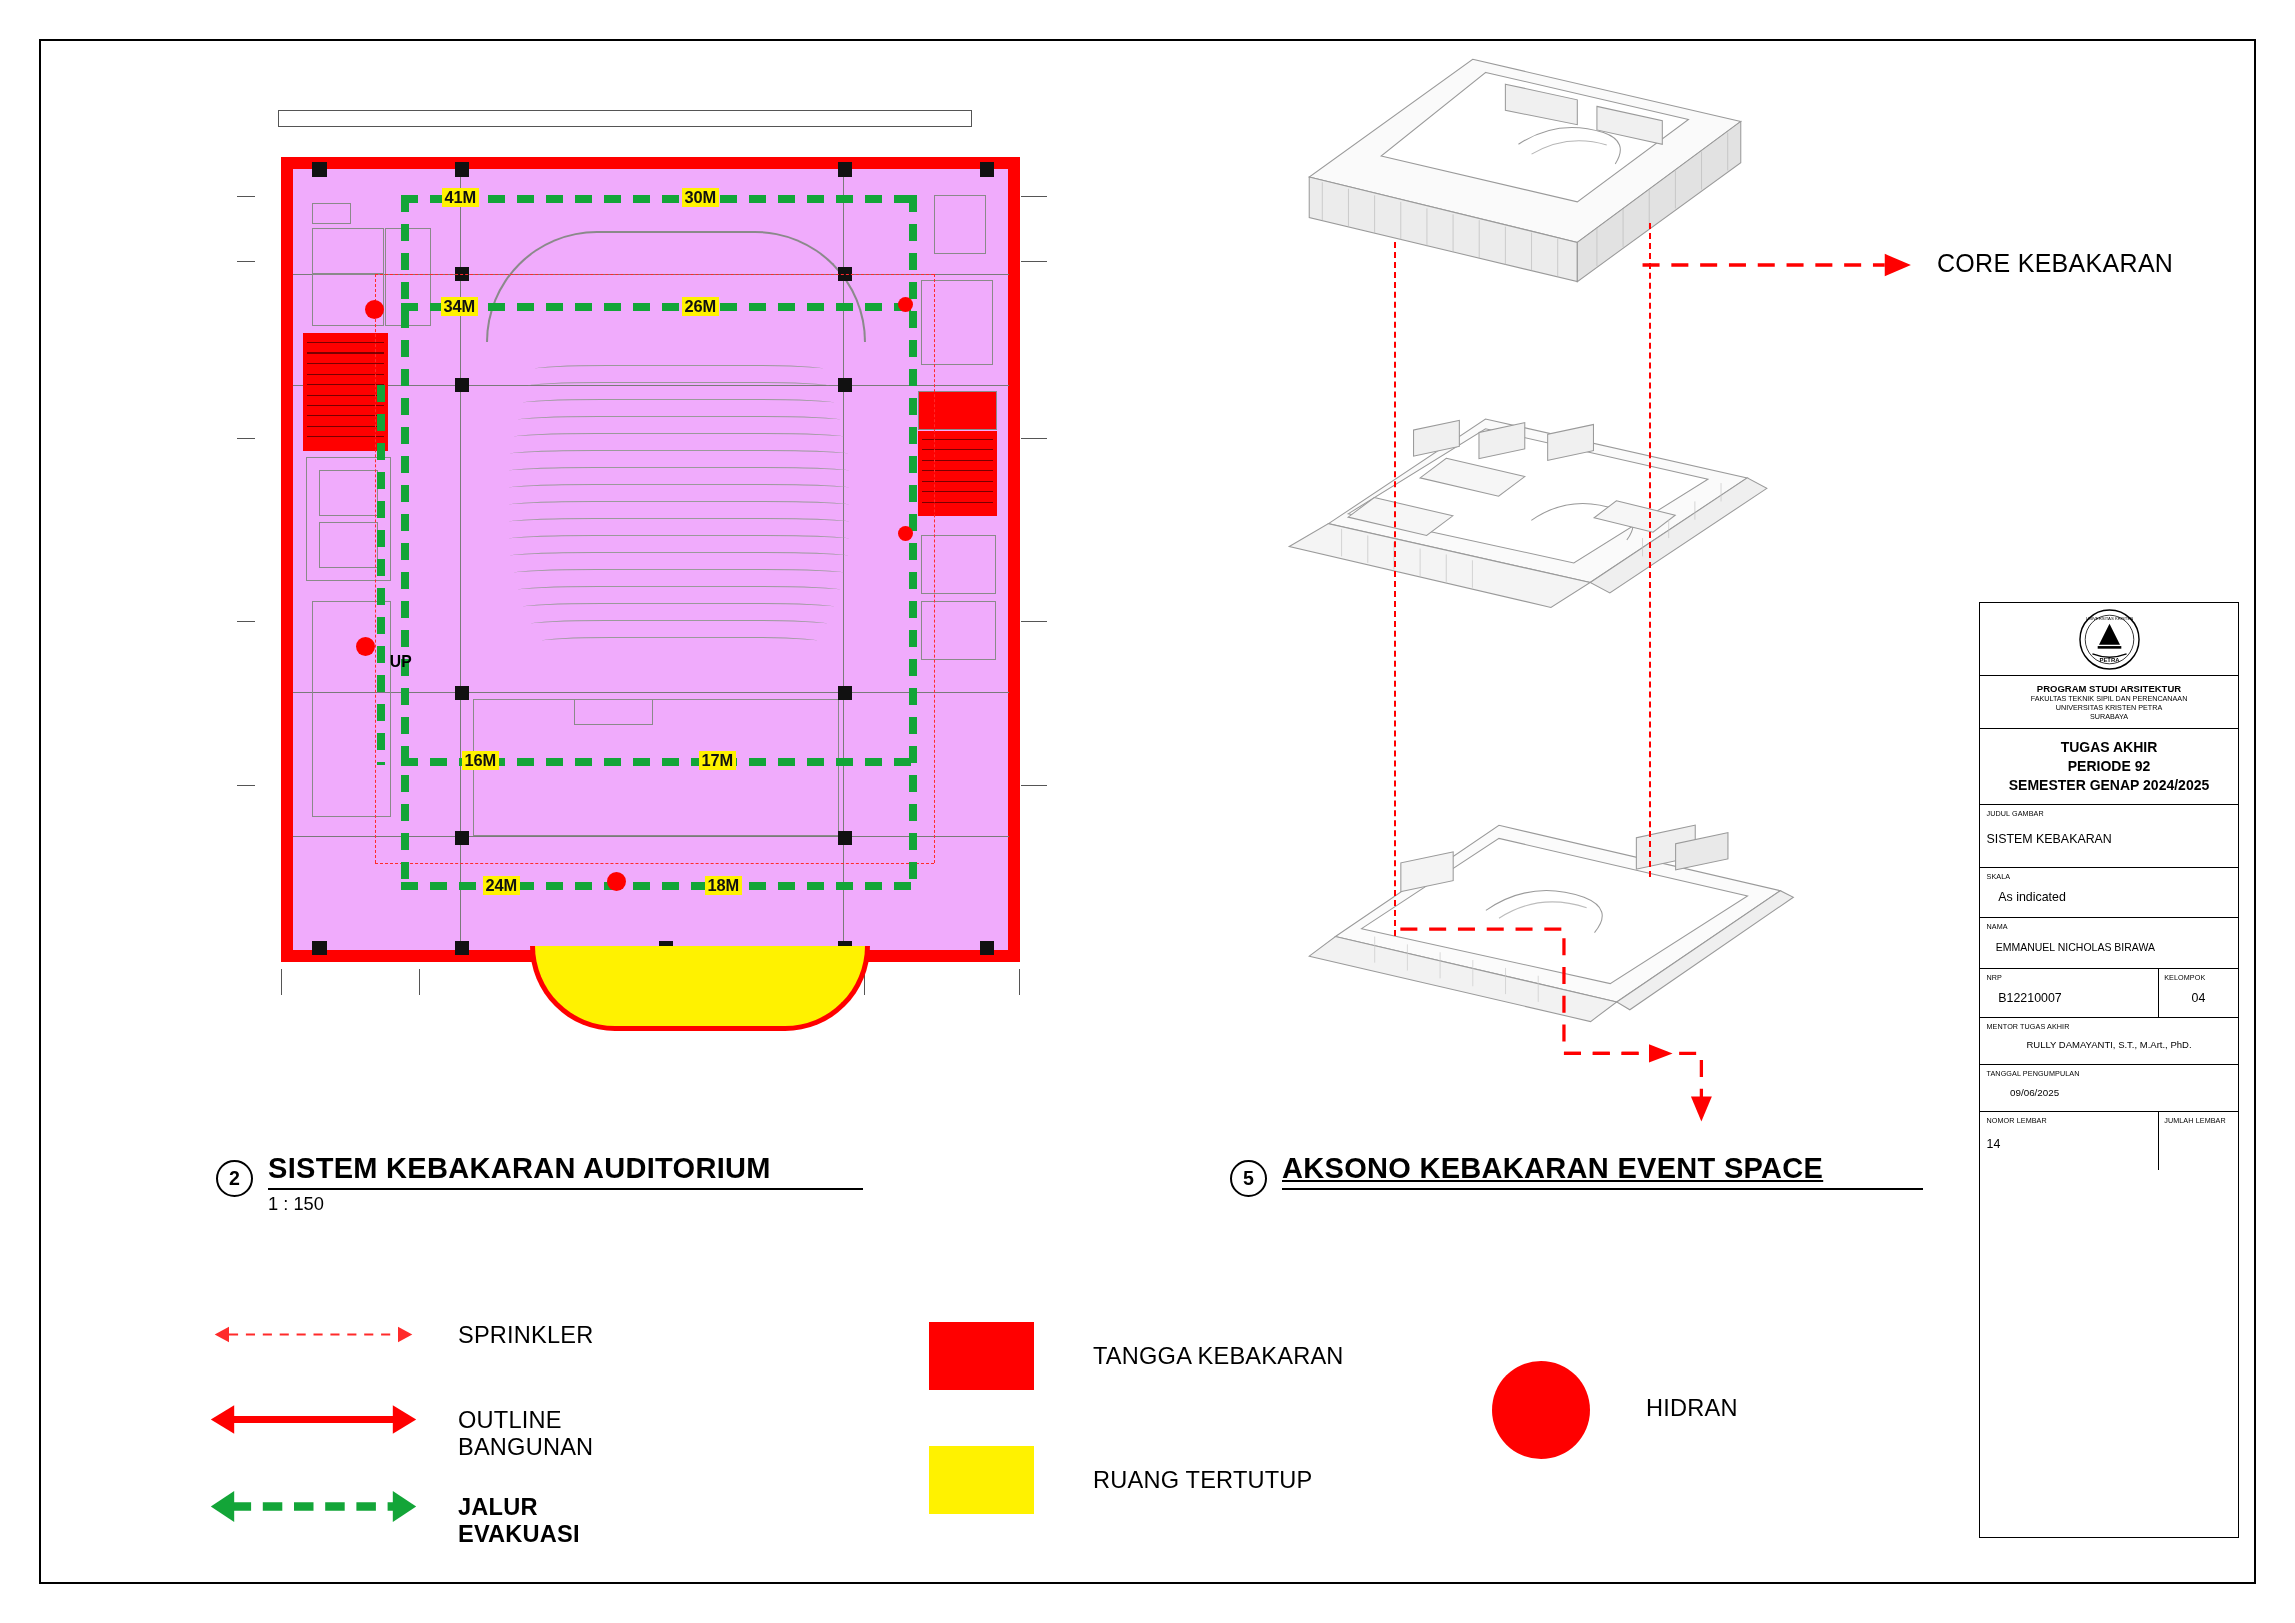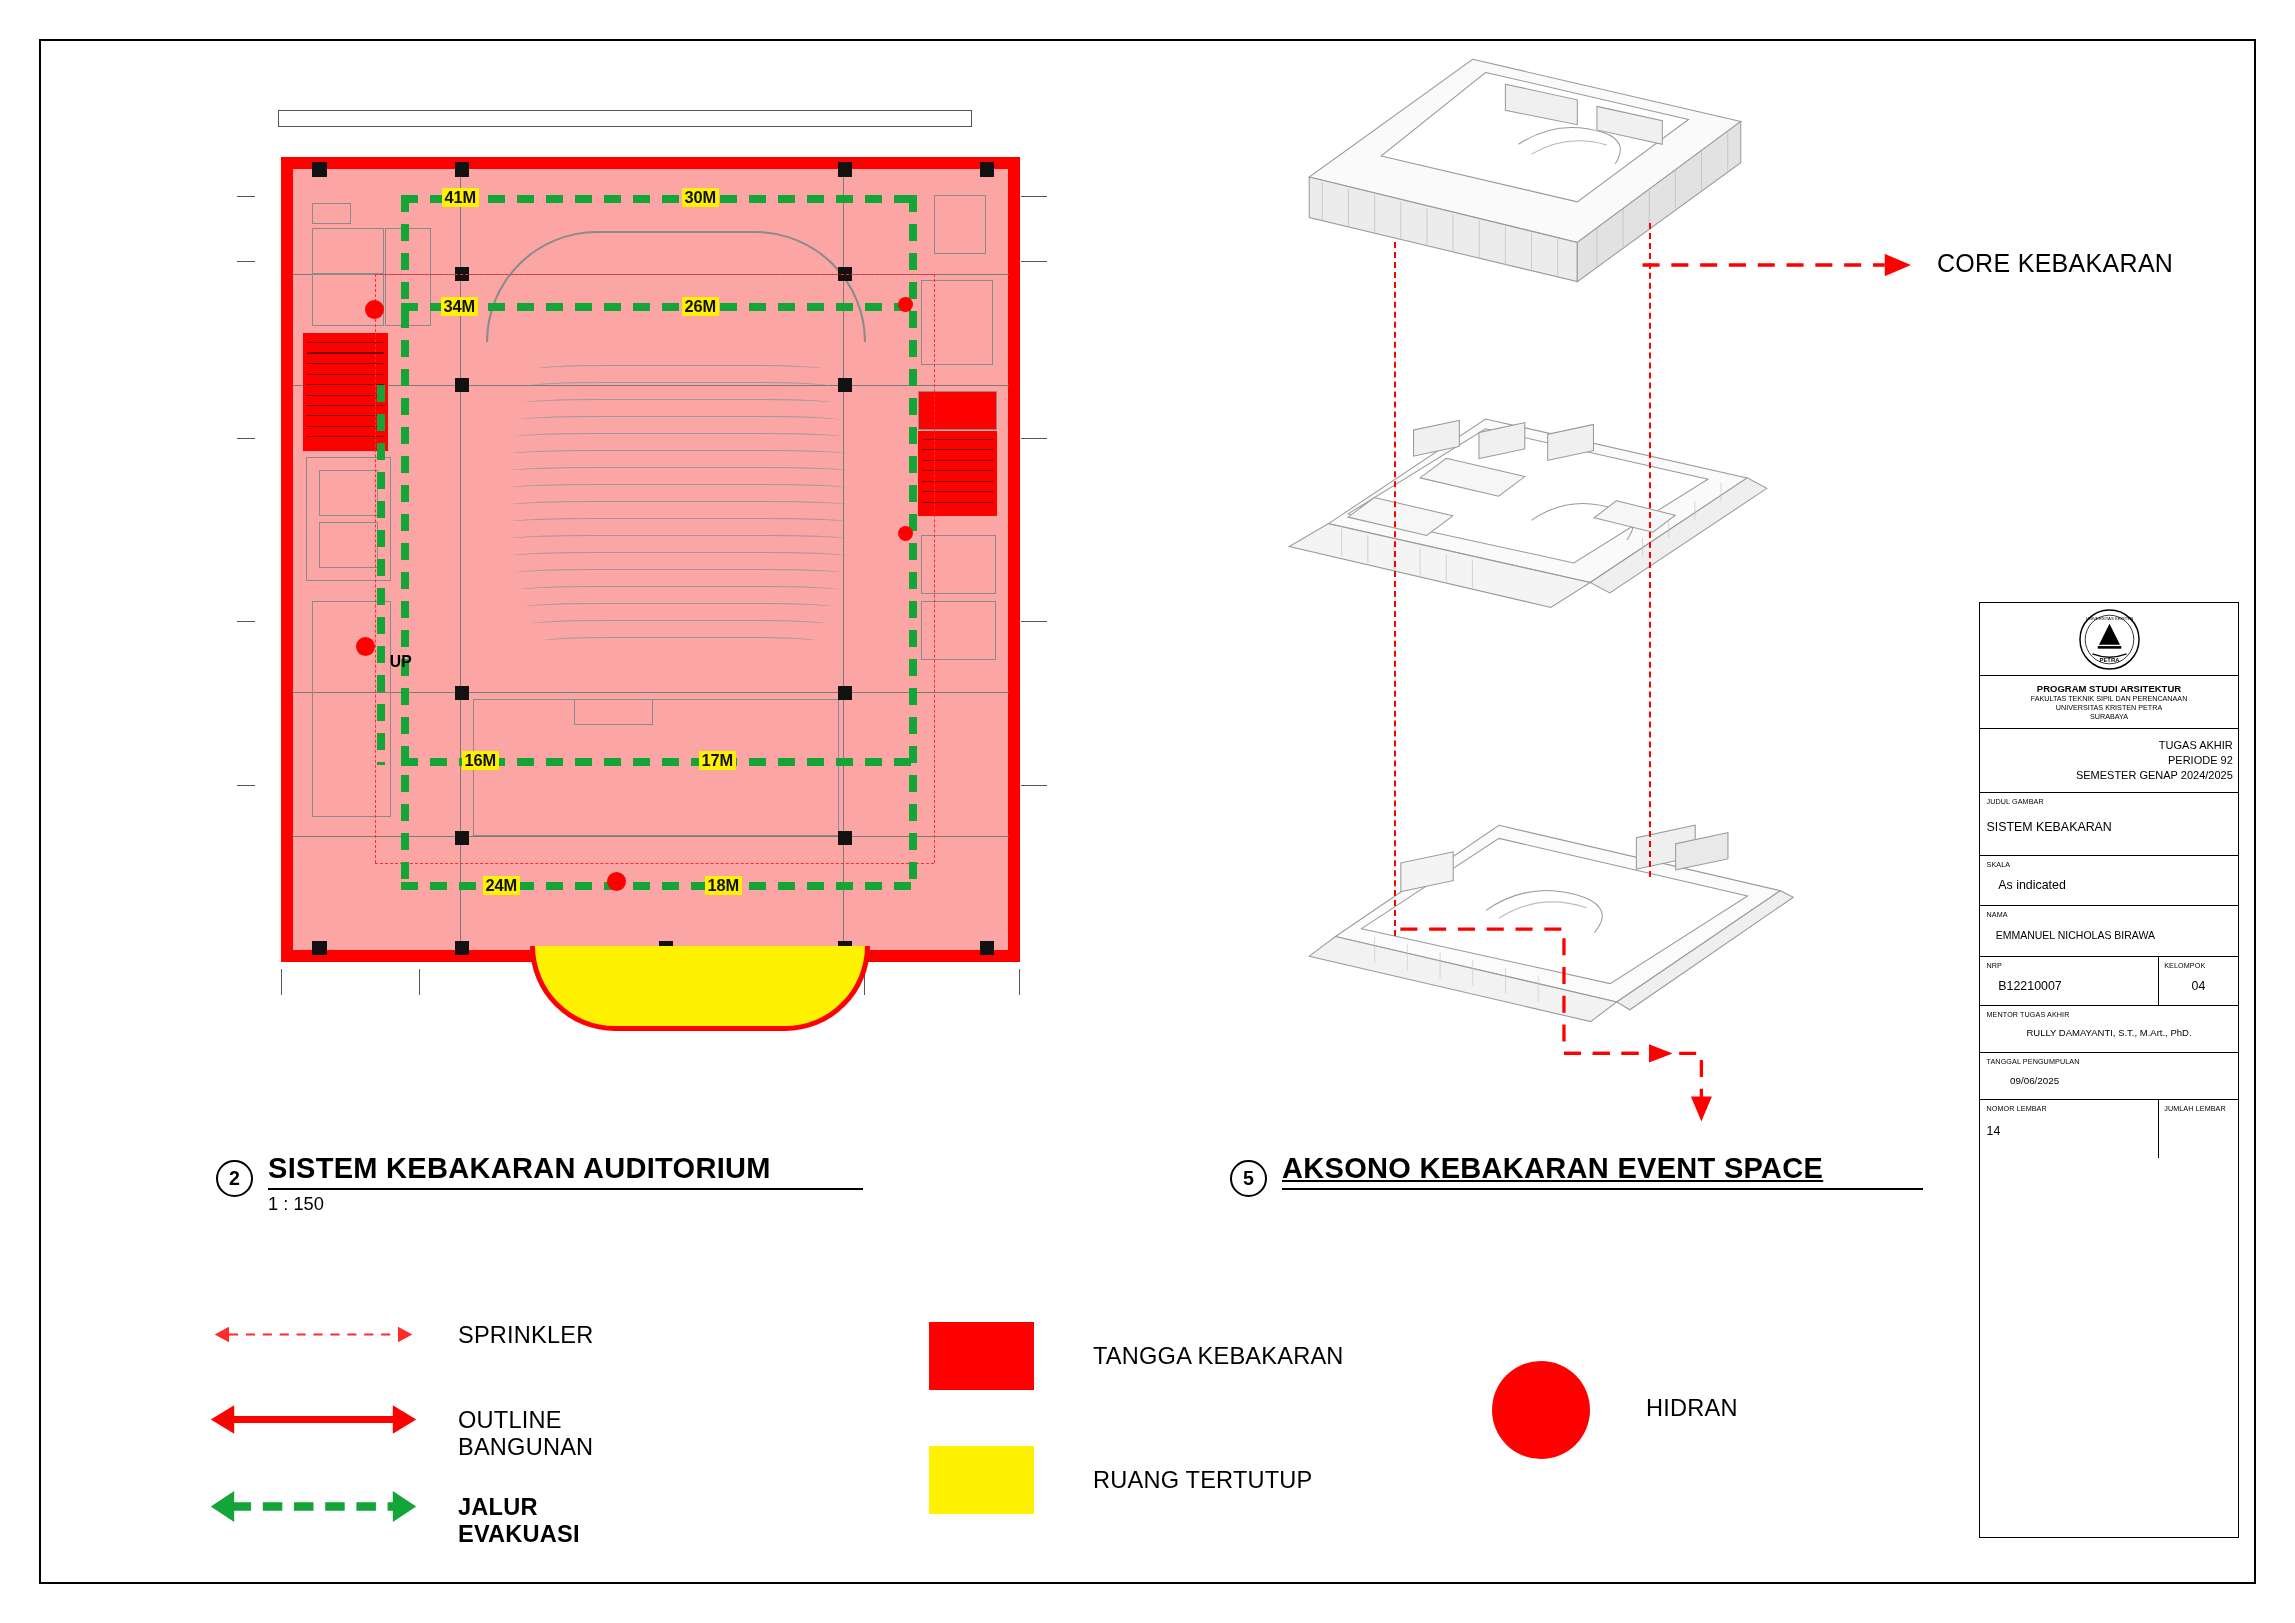--- a/index.html
+++ b/index.html
@@ -20,21 +20,21 @@
 
   .plan-outer {
     position:absolute; left:39px; top:26px; width:792px; height:870px;
   }
   .plan-red {
     position:absolute; left:26px; top:33px; width:739px; height:805px;
     background:#ff0000;
   }
   .plan-yellow {
     position:absolute; left:11.8px; top:11.8px; right:11.8px; bottom:11.8px;
-    background:#fca5a5;
+    background:#f0abfc;
     text-align:center;
   }
   
   .top-strip {
     position:absolute; left:62px; top:11.8px; width:694px; height:17px;
     background:#fff; border:1.3px solid #555;
   }
   
   .plan-thin { position:absolute; background:#7a7a7a; }
   .grid-v { width:1.3px; }
@@ -474,21 +474,21 @@
   </div>
 
   <div class="tb-row tb-center" style="padding:6.5px 5.2px;">
     <div class="tb-prog">PROGRAM STUDI ARSITEKTUR</div>
     <div class="tb-prog-sub" style="white-space:pre-line;">FAKULTAS TEKNIK SIPIL DAN PERENCANAAN
 UNIVERSITAS KRISTEN PETRA
 SURABAYA</div>
   </div>
 
   <div class="tb-row tb-center" style="padding:9.2px 5.2px;">
-    <div style="font-size:11px; font-weight:400; line-height:1.35; white-space:pre-line;text-align:right;">TUGAS AKHIR
+    <div style="font-size:14px; font-weight:700; line-height:1.35; white-space:pre-line;">TUGAS AKHIR
 PERIODE 92
 SEMESTER GENAP 2024/2025</div>
   </div>
 
 
   <div class="tb-row" style="height:63px;">
     <div class="tb-cap">JUDUL GAMBAR</div>
     <div class="tb-val" style="margin-top:14.4px;">SISTEM KEBAKARAN</div>
   </div>
 

